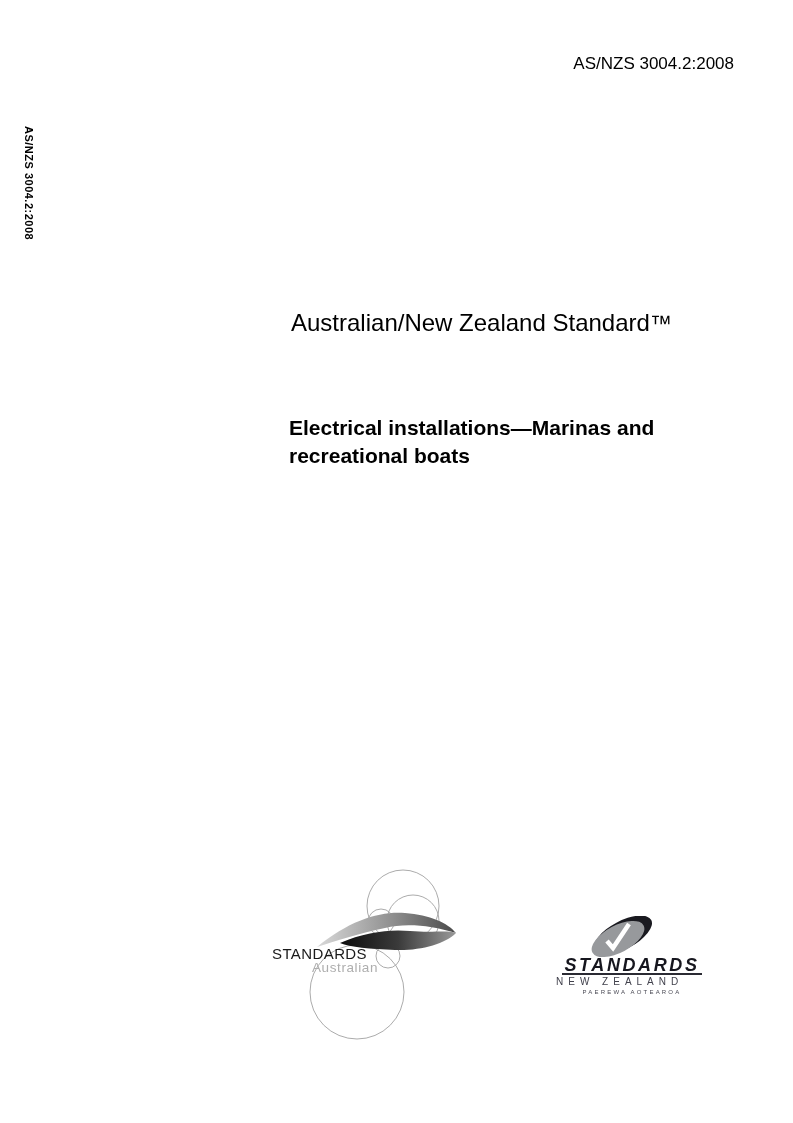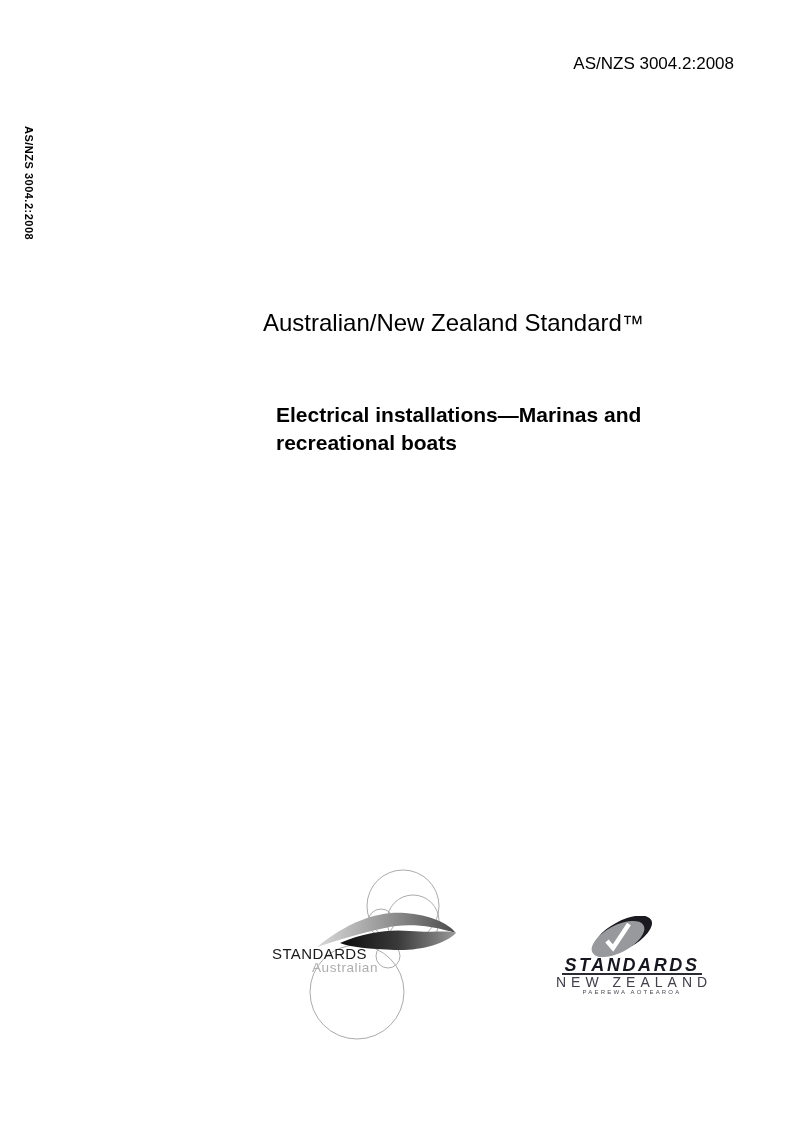--- a/index.html
+++ b/index.html
@@ -15,26 +15,26 @@
     position:absolute;top:54px;right:55px;
     font-size:17px;line-height:20px;color:#000;
   }
   .spine{
     position:absolute;left:35px;top:126px;
     transform:rotate(90deg);transform-origin:0 0;
     font-size:11px;font-weight:bold;letter-spacing:0.5px;
     white-space:nowrap;color:#000;
   }
   .title{
-    position:absolute;left:263px;top:310px;margin:0;
+    position:absolute;left:291px;top:310px;margin:0;
     font-size:24px;font-weight:normal;line-height:26px;color:#000;
   }
   .title .tm{font-size:22px;}
   .subtitle{
-    position:absolute;left:275px;top:400px;margin:1px;
+    position:absolute;left:275px;top:400px;margin:14px;
     width:480px;
     font-size:21px;font-weight:bold;line-height:28px;color:#000;
   }
   .part{
     position:absolute;left:275px;top:475px;margin:0;
     font-size:21px;font-weight:bold;line-height:28px;color:#000;
     white-space:pre;
   }
   
   .au-logo{position:absolute;left:265px;top:852px;width:230px;height:215px;}
@@ -52,22 +52,22 @@
   .nz-logo svg{position:absolute;left:0;top:0;}
   .nz-name{
     position:absolute;left:0;top:40px;width:152px;text-align:center;
     font-size:18px;font-weight:bold;font-style:italic;
     letter-spacing:2.6px;color:#16161e;line-height:18px;white-space:nowrap;
   }
   .nz-rule{
     position:absolute;left:6px;top:57px;width:140px;height:2px;background:#2b2b33;
   }
   .nz-sub{
-    position:absolute;left:0;top:60px;width:152px;text-align:center;
-    font-size:14px;letter-spacing:5px;color:#41414c;line-height:12px;white-space:nowrap;
+    position:absolute;left:0;top:60px;width:152px;text-align:left;
+    font-size:10px;letter-spacing:5px;color:#41414c;line-height:12px;white-space:nowrap;
   }
   .nz-maori{
     position:absolute;left:0;top:72px;width:152px;text-align:center;
     font-size:6px;letter-spacing:2.2px;color:#4a4a55;line-height:8px;white-space:nowrap;
   }
 </style>
 </head>
 <body>
 
 <div class="page">

